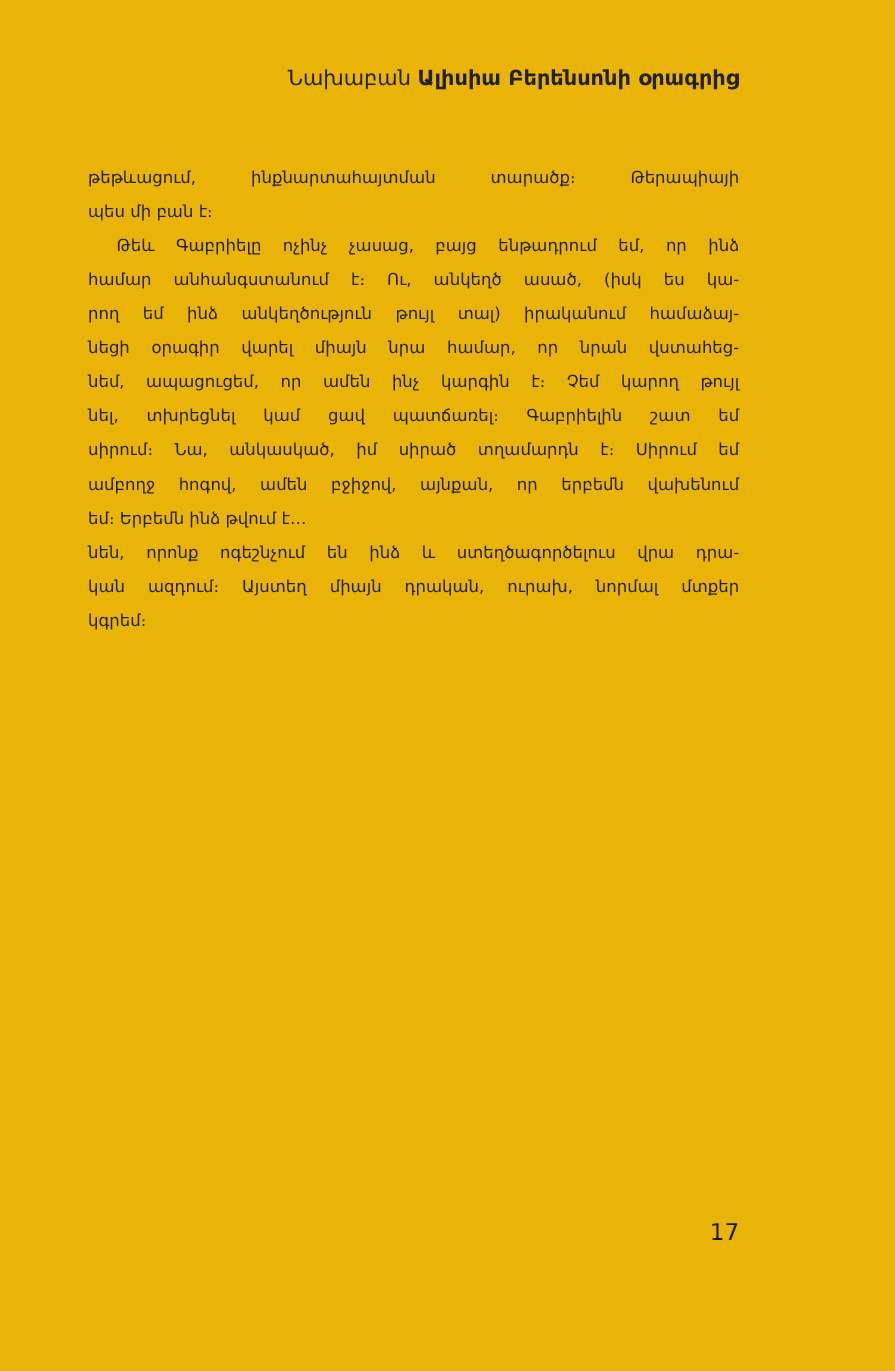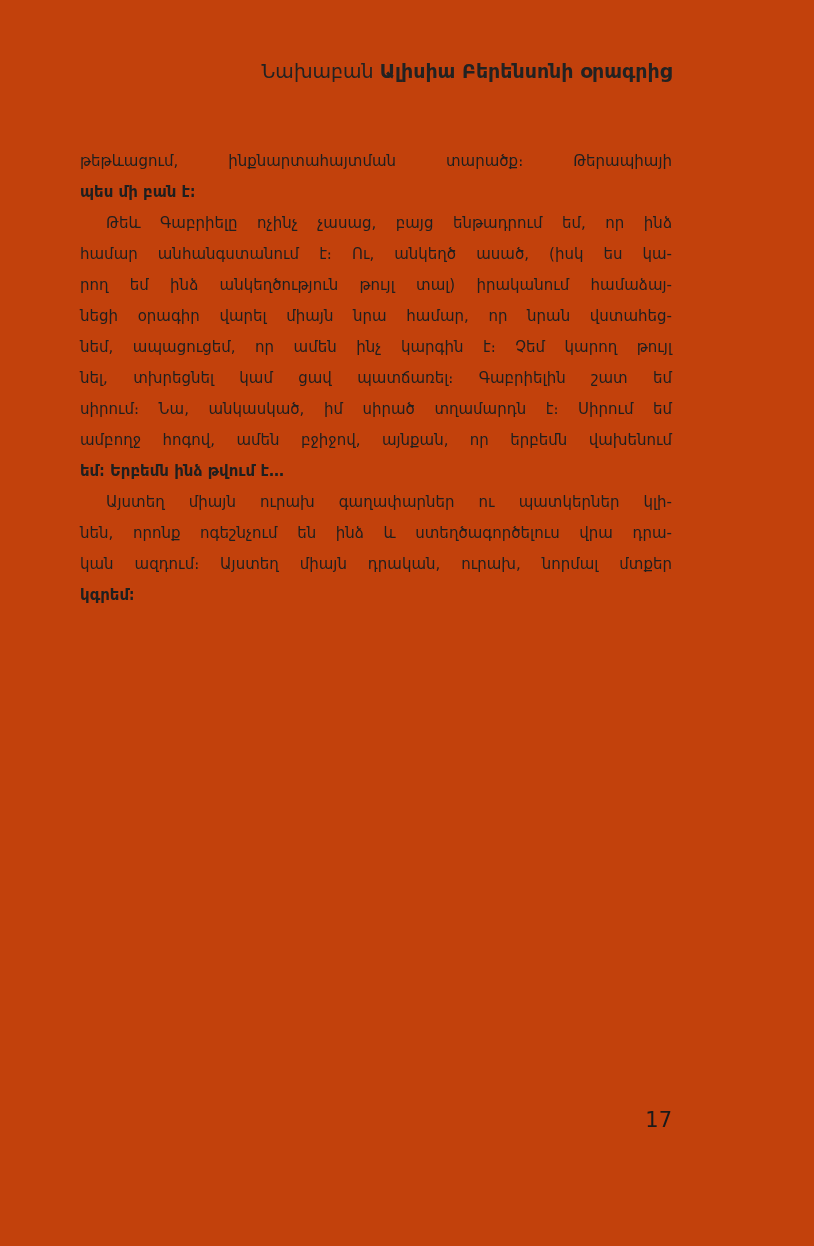--- a/index.html
+++ b/index.html
@@ -4,21 +4,21 @@
 <style>
   html, body {
     margin: 0;
     padding: 0;
     background: #ffffff;
   }
   .page {
     position: relative;
     width: 814px;
     height: 1246px;
-    background: #c2410c;
+    background: #eab308;
     font-family: "DejaVu Sans", sans-serif;
     color: #1f1f1f;
     overflow: hidden;
   }
   .running-header {
     position: absolute;
     top: 58px;
     left: 80px;
     width: 592px;
     text-align: right;
@@ -43,21 +43,20 @@
   .line {
     font-size: 15px;
     line-height: 31px;
     text-align: justify;
     text-align-last: justify;
     color: #1f1f1f;
   }
   .line.last {
     text-align: center;
     text-align-last: left;
-    font-weight: bold;
   }
   .line.indent {
     text-indent: 26px;
   }
   .page-number {
     position: absolute;
     top: 1106px;
     left: 80px;
     width: 592px;
     text-align: right;
@@ -87,21 +86,20 @@
       <div class="line">նեցի օրագիր վարել միայն նրա համար, որ նրան վստահեց-</div>
       <div class="line">նեմ, ապացուցեմ, որ ամեն ինչ կարգին է։ Չեմ կարող թույլ</div>
       <div class="line">նել, տխրեցնել կամ ցավ պատճառել։ Գաբրիելին շատ եմ</div>
       <div class="line">սիրում։ Նա, անկասկած, իմ սիրած տղամարդն է։ Սիրում եմ</div>
       <div class="line">ամբողջ հոգով, ամեն բջիջով, այնքան, որ երբեմն վախենում</div>
       <div class="line last">եմ։ Երբեմն ինձ թվում է…</div>
     </div>
 
 
     <div class="paragraph">
-      <div class="line indent">Այստեղ միայն ուրախ գաղափարներ ու պատկերներ կլի-</div>
       <div class="line">նեն, որոնք ոգեշնչում են ինձ և ստեղծագործելուս վրա դրա-</div>
       <div class="line">կան ազդում։ Այստեղ միայն դրական, ուրախ, նորմալ մտքեր</div>
       <div class="line last">կգրեմ։</div>
     </div>
 
 
   </div>
 
   <div class="page-number">17</div>
 

